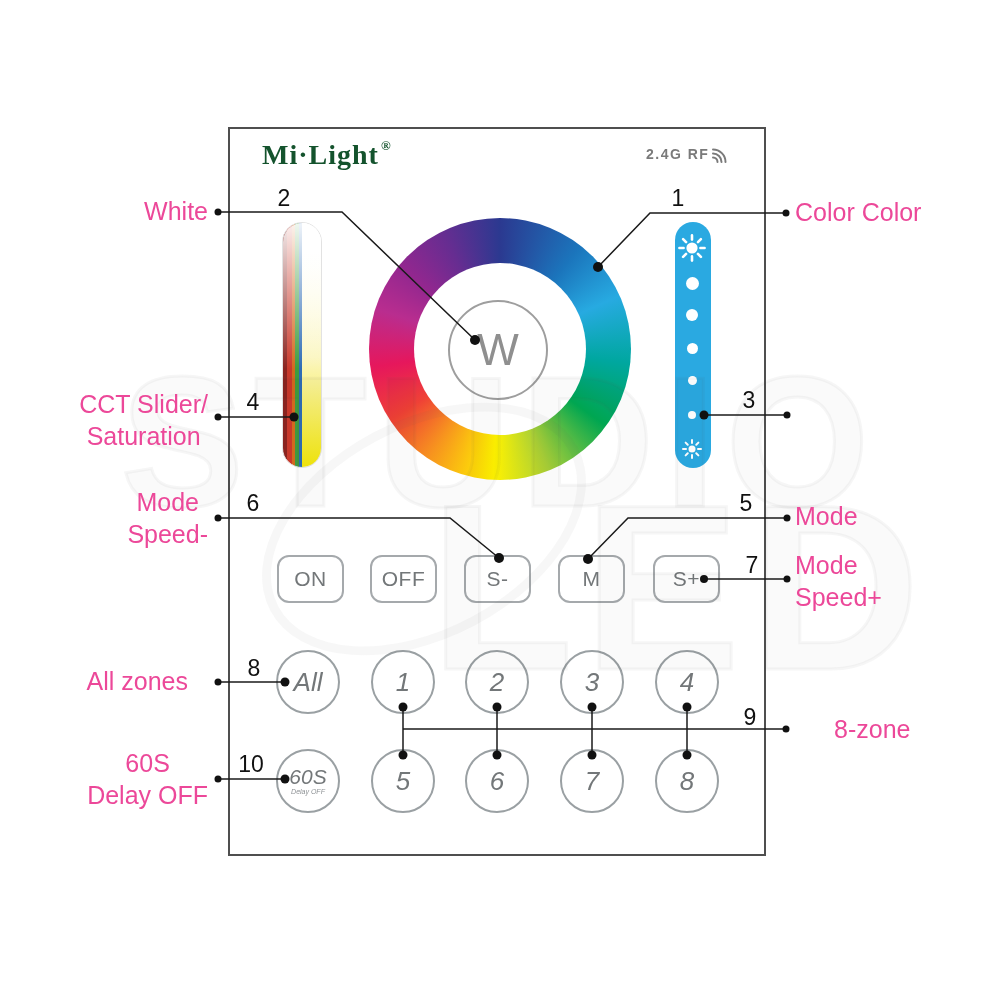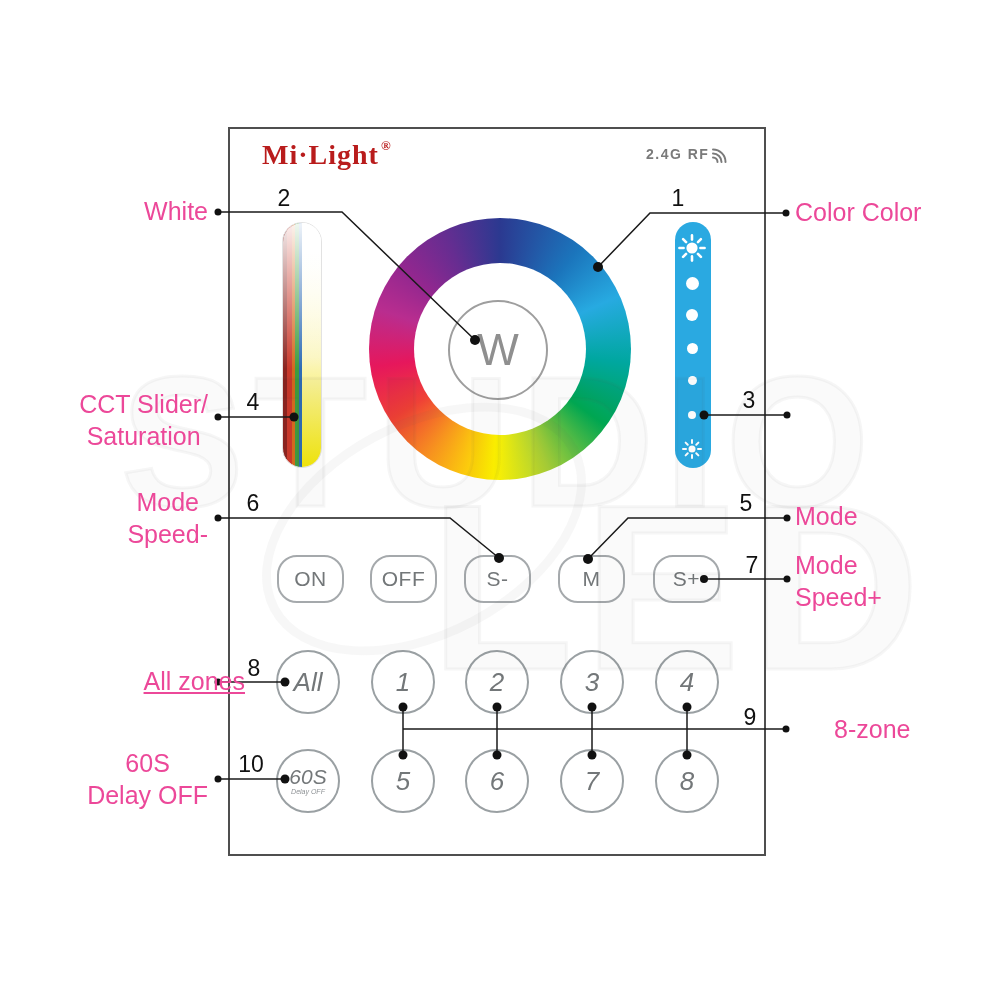--- a/index.html
+++ b/index.html
@@ -13,21 +13,21 @@
   .wm1{left:20px;top:350px;width:960px;font-size:185px;text-align:center;}
   .wm2{left:430px;top:470px;font-size:235px;}
   .wm-swoosh{position:absolute;z-index:6;left:250px;top:420px;width:330px;height:200px;
       border:9px solid rgba(100,100,100,0.05);border-radius:50%;transform:rotate(-28deg);
       pointer-events:none;}
 
   
   .remote{position:absolute;left:228px;top:127px;width:538px;height:729px;
           background:#fff;border:2px solid #4f4f4f;box-sizing:border-box;z-index:2;}
 
-  .logo{position:absolute;left:262px;top:138px;z-index:3;color:#b91c1c;
+  .logo{position:absolute;left:262px;top:138px;z-index:3;color:#14532d;
         font-family:"Liberation Serif",serif;font-weight:700;font-size:28px;letter-spacing:1px;}
   .logo sup{font-size:13px;vertical-align:14px;margin-left:2px;}
   .rf{position:absolute;left:646px;top:146px;z-index:3;color:#7a7a7a;font-weight:700;
       font-size:14px;letter-spacing:1.5px;display:flex;align-items:flex-start;}
   .rf svg{margin-left:2px;margin-bottom:2px;}
 
   
   .ring{position:absolute;left:369px;top:218px;width:262px;height:262px;border-radius:50%;z-index:3;
         background:conic-gradient(from 0deg,
           #2b3990 0deg,#1b75bc 38deg,#27aae1 66deg,#00a7a0 96deg,#00a651 126deg,
@@ -50,21 +50,21 @@
        background:linear-gradient(to bottom,rgba(255,255,255,0.92),rgba(255,255,255,0));}
 
   
   .dim{position:absolute;left:675px;top:222px;width:36px;height:246px;border-radius:18px;
        background:#2aa9e1;z-index:3;}
   .dim .dot{position:absolute;background:#fff;border-radius:50%;}
   .dim svg{position:absolute;}
 
   
   .pill{position:absolute;top:555px;width:67px;height:48px;border:2px solid #a5a9ac;
-        border-radius:20px;box-sizing:border-box;display:flex;align-items:center;z-index:3;
+        border-radius:12px;box-sizing:border-box;display:flex;align-items:center;z-index:3;
         justify-content:center;font-size:21px;color:#737779;letter-spacing:0.5px;background:#fff;}
 
   
   .circ{position:absolute;width:64px;height:64px;border:2px solid #9aa0a3;border-radius:50%;
         box-sizing:border-box;display:flex;flex-direction:column;align-items:center;z-index:3;
         justify-content:center;font-size:26px;color:#737779;background:#fff;font-style:italic;}
   .circ .s60{font-size:21px;line-height:20px;}
   .circ .s60sub{font-size:7px;line-height:9px;color:#8d9194;}
 
   
@@ -75,21 +75,21 @@
 
   .lbl{position:absolute;z-index:11;font-size:25px;color:#ec4899;line-height:32px;white-space:nowrap;}
   .r{text-align:right;}  .c{text-align:center;}
   .lbl-white{right:792px;top:195px;}
   .lbl-color-ring{left:795px;top:196px;}
   .lbl-cct{right:792px;top:388px;}
   .lbl-dimming{left:795px;top:389px;}
   .lbl-msm{right:792px;top:486px;}
   .lbl-mode{left:795px;top:500px;}
   .lbl-msp{left:795px;top:549px;}
-  .lbl-all{right:755px;top:665px;text-decoration:underline;}
+  .lbl-all{right:812px;top:665px;}
   .lbl-8zone{left:834px;top:713px;}
   .lbl-delay{right:792px;top:747px;}
 </style>
 </head>
 <body>
 
 <div class="canvas">
 
   <div class="wm wm1">STUDIO</div>
   <div class="wm wm2">LED</div>

